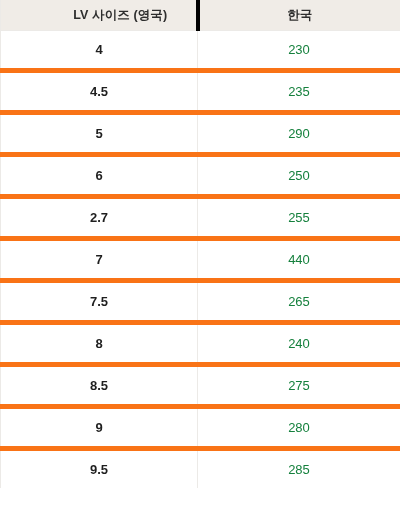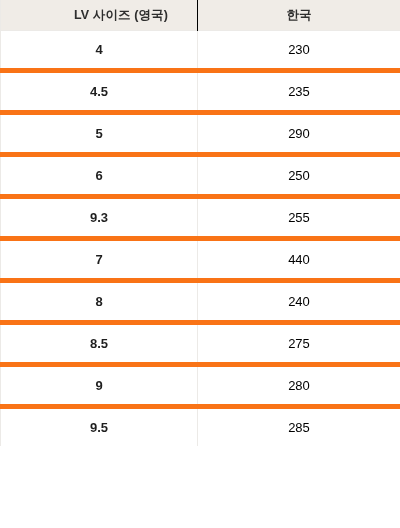--- a/index.html
+++ b/index.html
@@ -41,21 +41,21 @@
     margin: 0;
     text-align: center;
     vertical-align: middle;
     font-size: 12.5px;
     font-weight: 700;
     color: #2e2e2e;
     letter-spacing: 0.1px;
     border: none;
   }
   thead tr.table-header-row th.header-cell-left {
-    border-right: 1px solid #000000;
+    border-right: 4px solid #000000;
     padding-left: 44px;
   }
 
   tbody tr.table-row td {
     height: 37px;
     padding: 0;
     margin: 0;
     text-align: center;
     vertical-align: middle;
     background: #ffffff;
@@ -64,21 +64,21 @@
   }
   tbody tr.table-row:first-child td {
     border-top: 1px solid #eceae7;
   }
   tbody tr.table-row td.cell-lv {
     color: #1f1f1f;
     font-weight: 600;
     border-right: 1px solid #eceae7;
   }
   tbody tr.table-row td.cell-kr {
-    color: #000000;
+    color: #15803d;
     font-weight: 400;
   }
 </style>
 </head>
 <body>
 
 <div class="size-table-wrap">
   <table class="size-table">
     <colgroup>
       <col class="col-left">
@@ -101,26 +101,30 @@
         </tr>
         <tr class="table-row">
           <td class="cell-lv">5</td>
           <td class="cell-kr">290</td>
         </tr>
         <tr class="table-row">
           <td class="cell-lv">6</td>
           <td class="cell-kr">250</td>
         </tr>
         <tr class="table-row">
-          <td class="cell-lv">9.3</td>
+          <td class="cell-lv">2.7</td>
           <td class="cell-kr">255</td>
         </tr>
         <tr class="table-row">
           <td class="cell-lv">7</td>
           <td class="cell-kr">440</td>
+        </tr>
+        <tr class="table-row">
+          <td class="cell-lv">7.5</td>
+          <td class="cell-kr">265</td>
         </tr>
         <tr class="table-row">
           <td class="cell-lv">8</td>
           <td class="cell-kr">240</td>
         </tr>
         <tr class="table-row">
           <td class="cell-lv">8.5</td>
           <td class="cell-kr">275</td>
         </tr>
         <tr class="table-row">

